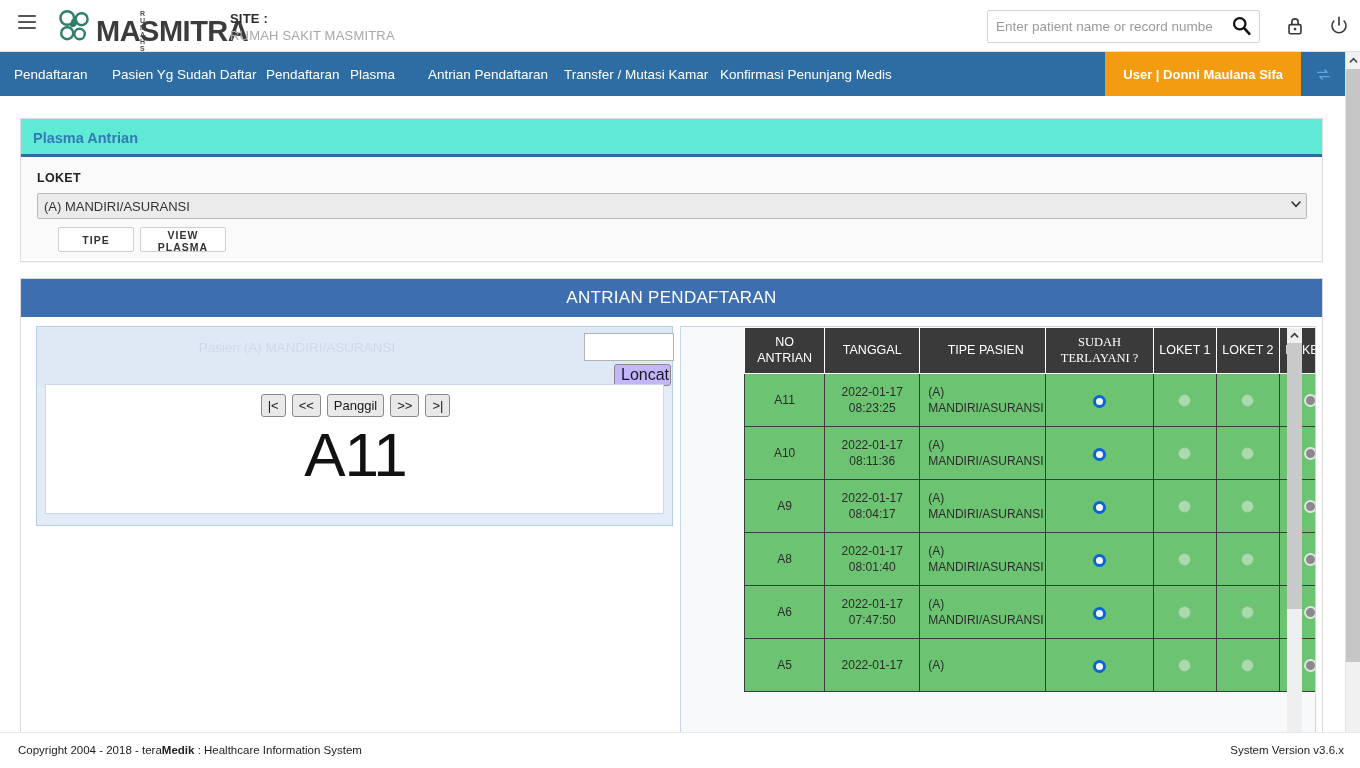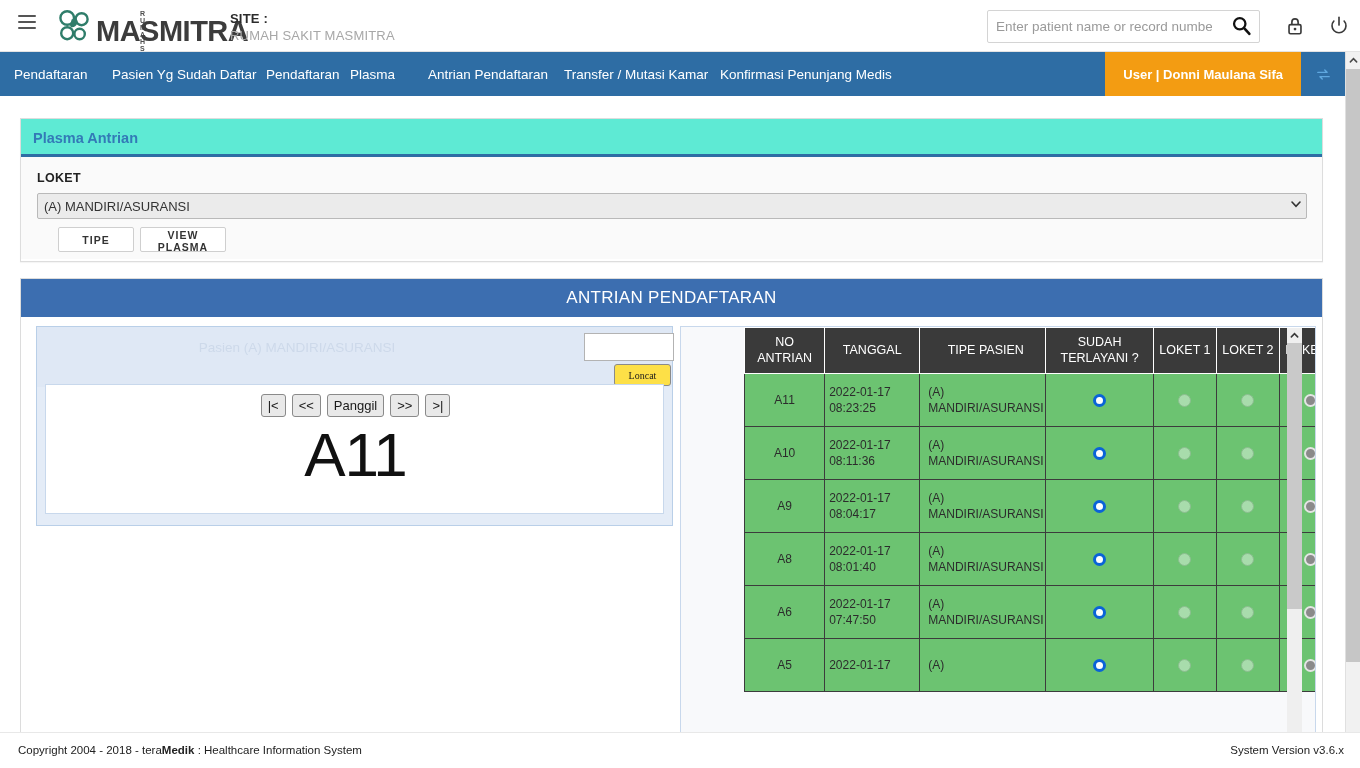--- a/index.html
+++ b/index.html
@@ -238,26 +238,26 @@
   #loncat-input {
     position: absolute; left: 547px; top: 6px;
     width: 90px; height: 28px;
     background: #fff; border: 1px solid #b3b3b3;
     font-size: 13px; padding: 0 4px;
     font-family: "Liberation Sans", sans-serif;
   }
   #loncat-btn {
     position: absolute; left: 577px; top: 37px;
     width: 57px; height: 22px;
-    background: #fde047;
+    background: #c4b5fd;
     border: 1px solid #8a8a8a;
     border-radius: 3px;
-    font-size: 10px; color: #1a1a1a;
-    cursor: pointer;
-    font-family: Liberation Serif, serif;
+    font-size: 16px; color: #1a1a1a;
+    cursor: pointer;
+    font-family: Liberation Sans, sans-serif;
   }
   #queue-inner {
     position: absolute; left: 8px; top: 57px;
     width: 619px; height: 130px;
     background: #ffffff;
     border: 1px solid #c8d8ec;
   }
   #queue-nav {
     position: absolute; left: 0; top: 9px;
     width: 619px;
@@ -307,23 +307,23 @@
   #queue-table td {
     background: #6cc371;
     border: 1px solid #3c3c3c;
     font-size: 12px; color: #2c2c2c;
     padding: 8px 4px;
     height: 53px;
     vertical-align: middle;
     line-height: 1.35;
   }
   .col-no { width: 70px; text-align: center; }
-  .col-tgl { width: 83px; text-align: left; }
+  .col-tgl { width: 83px; text-align: center; }
   .col-tipe { width: 110px; text-align: left; padding-left: 8px !important; }
-  .col-sudah { width: 94px; text-align: center; }
+  .col-sudah { width: 94px; text-align: center; font-family: Liberation Serif, serif; }
   .col-loket { width: 55px; text-align: center; }
 
   .radio {
     display: inline-block;
     width: 13px; height: 13px;
     border-radius: 50%;
     vertical-align: middle;
   }
   .radio-on {
     background: #fff;

